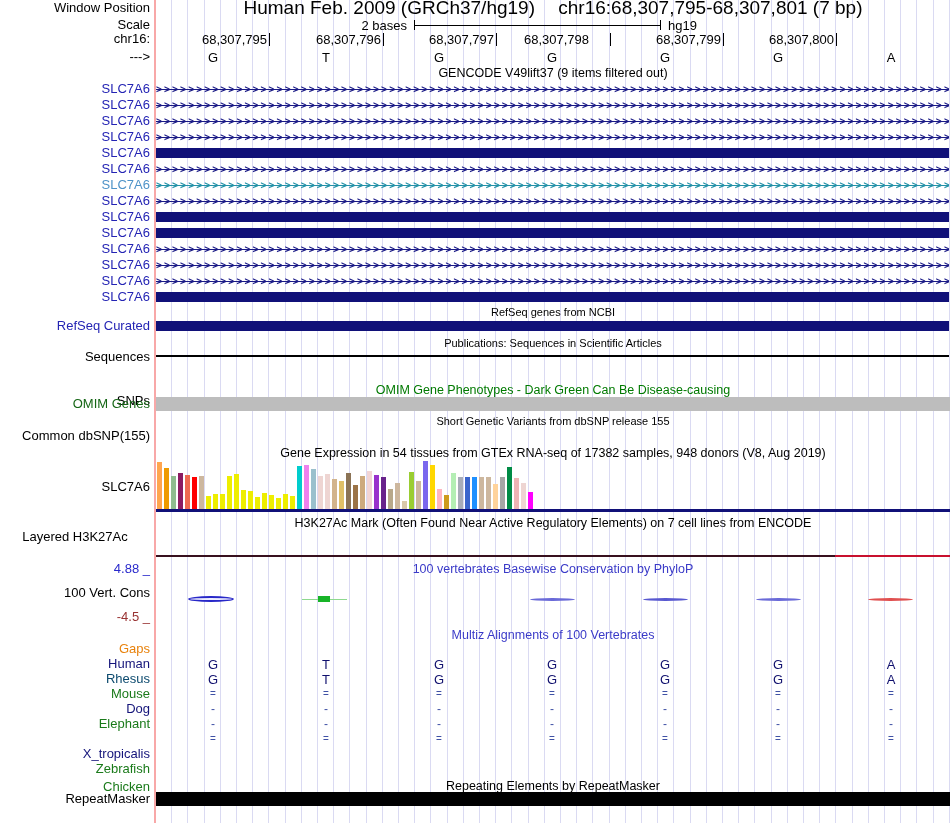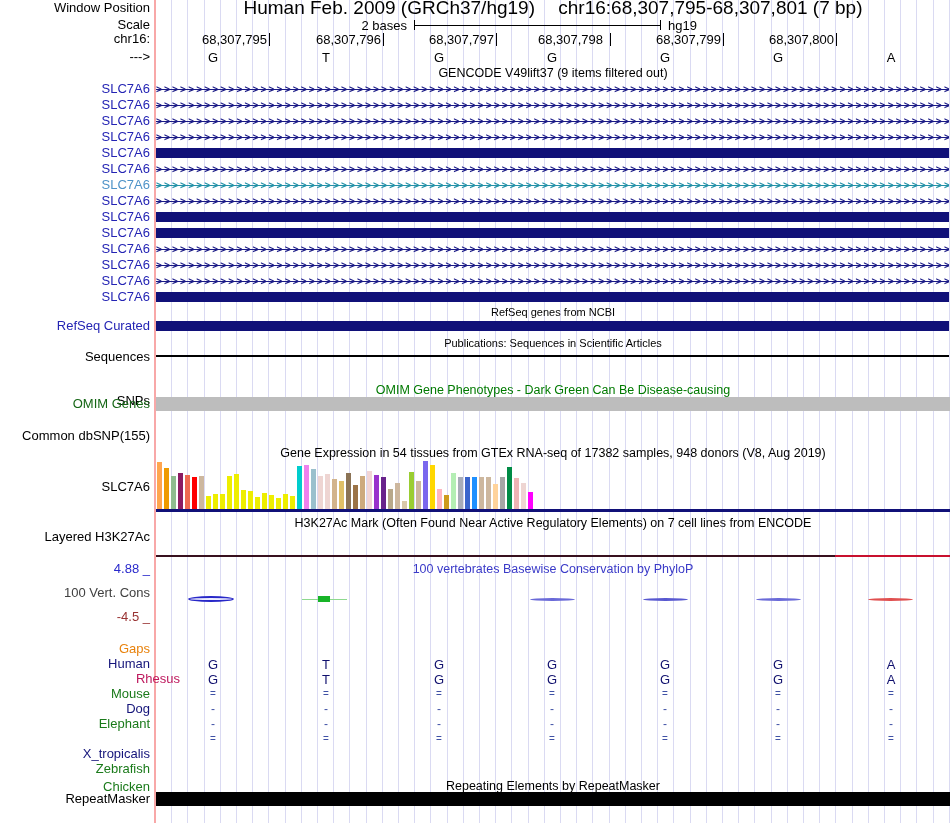--- a/index.html
+++ b/index.html
@@ -52,41 +52,43 @@
 <div class="lbl" style="top: 1px; color: rgb(0, 0, 0);">Window Position</div>
     <div class="lbl" style="top: 18px; color: rgb(0, 0, 0);">Scale</div>
     <div class="lbl" style="top: 32px; color: rgb(0, 0, 0);">chr16:</div>
     <div class="lbl" style="top: 50px; color: rgb(0, 0, 0);">---&gt;</div>
     <div class="lbl" style="top: 319px; color: rgb(36, 36, 180);">RefSeq Curated</div>
     <div class="lbl" style="top: 350px; color: rgb(0, 0, 0);">Sequences</div>
     <div class="lbl" style="top: 366px; color: rgb(0, 0, 0); margin-top: 28px;">SNPs</div>
     <div class="lbl" style="top: 397px; color: rgb(21, 102, 21);">OMIM Genes</div>
     <div class="lbl" style="top: 429px; color: rgb(0, 0, 0);">Common dbSNP(155)</div>
     <div class="lbl" style="top: 480px; color: rgb(0, 0, 0);">SLC7A6</div>
-    <div class="lbl" style="top: 530px; color: rgb(0, 0, 0);">Layered H3K27Ac</div>
+    <div class="lbl" style="top: 530px; color: rgb(0, 0, 0); text-align: center;">Layered H3K27Ac</div>
     <div class="lbl" style="top: 562px; color: rgb(42, 42, 204);">4.88 _</div>
-    <div class="lbl" style="top: 586px; color: #404040;">100 Vert. Cons</div>
+    <div class="lbl" style="top: 586px; color: #000000;">100 Vert. Cons</div>
     <div class="lbl" style="top: 610px; color: rgb(153, 51, 51);">-4.5 _</div>
     <div class="lbl" style="top: 642px; color: rgb(232, 130, 12);">Gaps</div>
     <div class="lbl" style="top: 792px; color: rgb(0, 0, 0);">RepeatMasker</div>
     <div class="title" style="top: 66px; color: rgb(0, 0, 0);">GENCODE V49lift37 (9 items filtered out)</div>
     <div class="title sm" style="top: 305px; color: rgb(0, 0, 0);">RefSeq genes from NCBI</div>
     <div class="title sm" style="top: 336px; color: rgb(0, 0, 0);">Publications: Sequences in Scientific Articles</div>
     <div class="title" style="top: 383px; color: rgb(0, 122, 0);">OMIM Gene Phenotypes - Dark Green Can Be Disease-causing</div>
+    <div class="title sm" style="top: 414px; color: rgb(0, 0, 0);">Short Genetic Variants from dbSNP release 155</div>
     <div class="title" style="top: 446px; color: rgb(0, 0, 0);">Gene Expression in 54 tissues from GTEx RNA-seq of 17382 samples, 948 donors (V8, Aug 2019)</div>
     <div class="title" style="top: 516px; color: rgb(0, 0, 0);">H3K27Ac Mark (Often Found Near Active Regulatory Elements) on 7 cell lines from ENCODE</div>
     <div class="title" style="top: 562px; color: rgb(58, 58, 200);">100 vertebrates Basewise Conservation by PhyloP</div>
+    <div class="title" style="top: 628px; color: rgb(58, 58, 200);">Multiz Alignments of 100 Vertebrates</div>
     <div class="title" style="top: 779px; color: rgb(0, 0, 0);">Repeating Elements by RepeatMasker</div>
     <div class="num" style="right: 683px; top: 33px;">68,307,795</div>
     <div class="tick" style="left: 269px; top: 33px; height: 13px;"></div>
     <div class="num" style="right: 569px; top: 33px;">68,307,796</div>
     <div class="tick" style="left: 383px; top: 33px; height: 13px;"></div>
     <div class="num" style="right: 456px; top: 33px;">68,307,797</div>
     <div class="tick" style="left: 496px; top: 33px; height: 13px;"></div>
-    <div class="num" style="right: 347px; top: 33px;">68,307,798</div>
+    <div class="num" style="right: 361px; top: 33px;">68,307,798</div>
     <div class="tick" style="left: 610px; top: 33px; height: 13px;"></div>
     <div class="num" style="right: 229px; top: 33px;">68,307,799</div>
     <div class="tick" style="left: 723px; top: 33px; height: 13px;"></div>
     <div class="num" style="right: 116px; top: 33px; text-align: center;">68,307,800</div>
     <div class="tick" style="left: 836px; top: 33px; height: 13px;"></div>
     <div class="base" style="left: 213px; top: 51px;">G</div>
     <div class="base" style="left: 326px; top: 51px;">T</div>
     <div class="base" style="left: 439px; top: 51px;">G</div>
     <div class="base" style="left: 552px; top: 51px;">G</div>
     <div class="base" style="left: 665px; top: 51px;">G</div>
@@ -182,21 +184,21 @@
     <div class="bar" style="left: 755.5px; top: 598px; width: 45px; height: 3px; background: rgb(106, 106, 216); border-radius: 50%;"></div>
     <div class="bar" style="left: 867.5px; top: 598px; width: 45px; height: 3px; background: rgb(224, 80, 80); border-radius: 50%;"></div>
     <div class="lbl" style="top: 657px; color: rgb(20, 20, 122);">Human</div>
     <div class="base" style="left: 213px; top: 658px; color: rgb(16, 16, 110);">G</div>
     <div class="base" style="left: 326px; top: 658px; color: rgb(16, 16, 110);">T</div>
     <div class="base" style="left: 439px; top: 658px; color: rgb(16, 16, 110);">G</div>
     <div class="base" style="left: 552px; top: 658px; color: rgb(16, 16, 110);">G</div>
     <div class="base" style="left: 665px; top: 658px; color: rgb(16, 16, 110);">G</div>
     <div class="base" style="left: 778px; top: 658px; color: rgb(16, 16, 110);">G</div>
     <div class="base" style="left: 891px; top: 658px; color: rgb(16, 16, 110);">A</div>
-    <div class="lbl" style="top: 672px; color: #be185d; margin-left: 30px;">Rhesus</div>
+    <div class="lbl" style="top: 672px; color: #0c4a6e;">Rhesus</div>
     <div class="base" style="left: 213px; top: 673px; color: rgb(16, 16, 110);">G</div>
     <div class="base" style="left: 326px; top: 673px; color: rgb(16, 16, 110);">T</div>
     <div class="base" style="left: 439px; top: 673px; color: rgb(16, 16, 110);">G</div>
     <div class="base" style="left: 552px; top: 673px; color: rgb(16, 16, 110);">G</div>
     <div class="base" style="left: 665px; top: 673px; color: rgb(16, 16, 110);">G</div>
     <div class="base" style="left: 778px; top: 673px; color: rgb(16, 16, 110);">G</div>
     <div class="base" style="left: 891px; top: 673px; color: rgb(16, 16, 110);">A</div>
     <div class="lbl" style="top: 687px; color: rgb(26, 122, 26);">Mouse</div>
     <div class="sym" style="left: 213px; top: 689px; color: rgb(63, 81, 165); font-size: 10px;">=</div>
     <div class="sym" style="left: 326px; top: 689px; color: rgb(63, 81, 165); font-size: 10px;">=</div>

